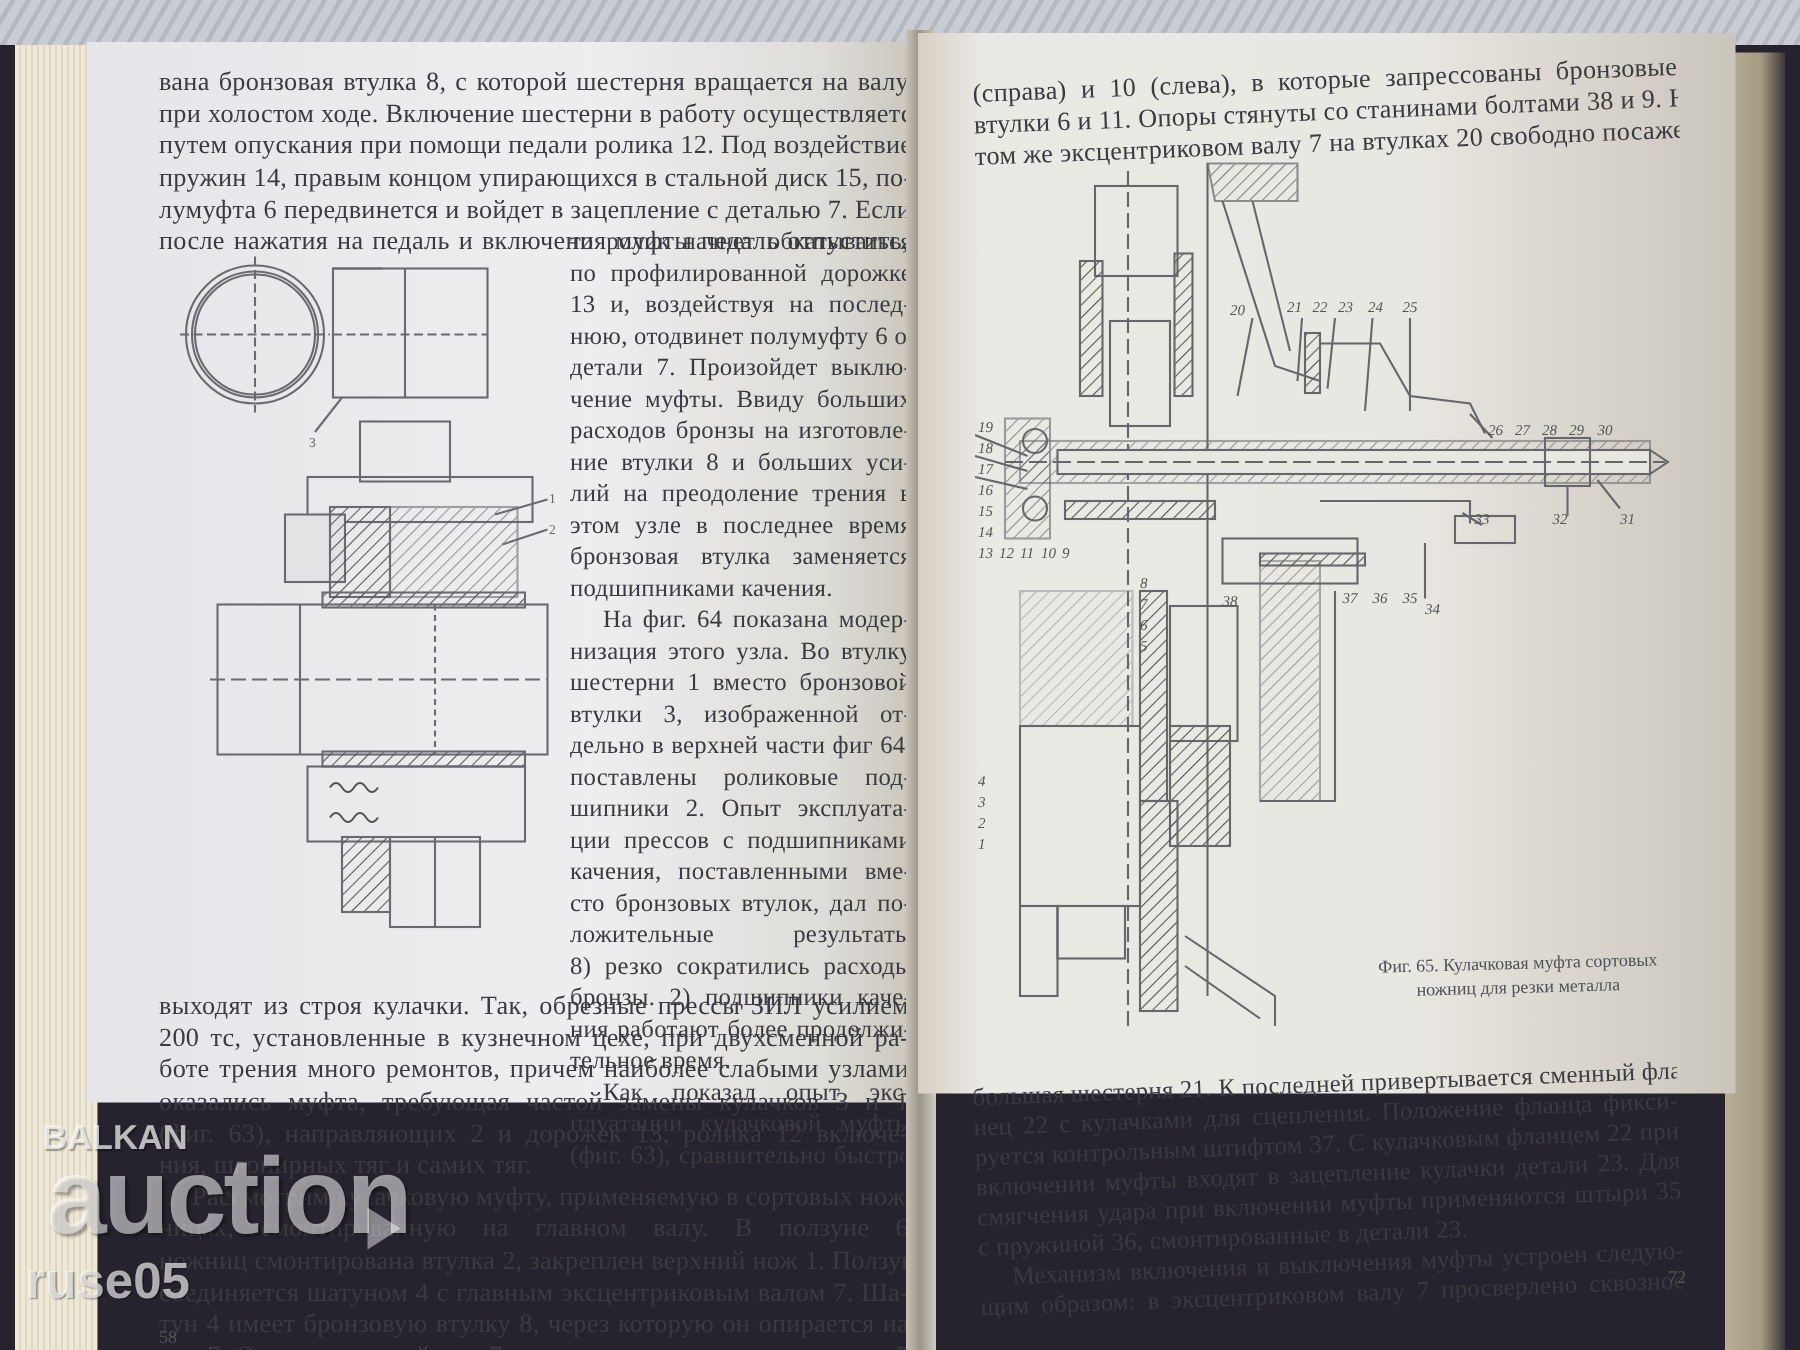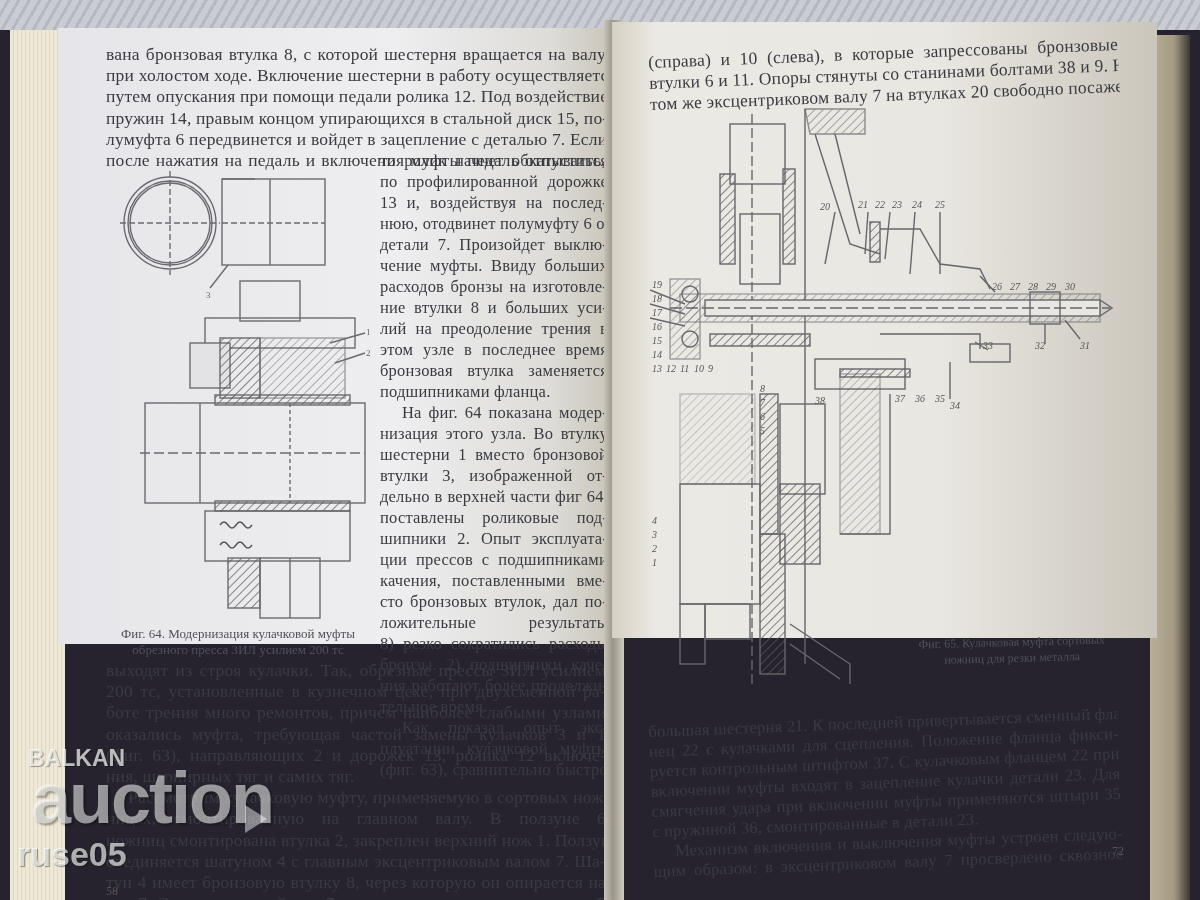--- a/index.html
+++ b/index.html
@@ -18,21 +18,21 @@
     }
     .page-edges-left {
       position: absolute; left: 10px; top: 30px; width: 55px; height: 870px;
       background: repeating-linear-gradient(90deg, #eee8d6 0 3px, #e0d8c2 3px 4px);
     }
     .page-edges-right {
       position: absolute; left: 1150px; top: 35px; width: 40px; height: 865px;
       background: linear-gradient(90deg, #b9ae97, #a59a82 60%, #3c3735);
     }
     .page {
-      position: absolute; top: 28px; height: 616px; box-sizing: border-box;
+      position: absolute; top: 28px; height: 707px; box-sizing: border-box;
       color: #3a3a40;
     }
     .page-left {
       left: 58px; width: 560px;
       background: linear-gradient(90deg, #e6e6ea 0%, #eeeef0 60%, #dddcd8 88%, #c8c3b6 100%);
     }
     .page-right {
       left: 612px; width: 545px; top: 22px;
       background: linear-gradient(90deg, #d6d0c3 0%, #ebe9e4 8%, #e9e7e1 60%, #cbc6bc 100%);
     }
@@ -104,21 +104,21 @@
     <span class="line">по профилированной дорожке</span>
     <span class="line">13 и, воздействуя на послед-</span>
     <span class="line">нюю, отодвинет полумуфту 6 от</span>
     <span class="line">детали 7. Произойдет выклю-</span>
     <span class="line">чение муфты. Ввиду больших</span>
     <span class="line">расходов бронзы на изготовле-</span>
     <span class="line">ние втулки 8 и больших уси-</span>
     <span class="line">лий на преодоление трения в</span>
     <span class="line">этом узле в последнее время</span>
     <span class="line">бронзовая втулка заменяется</span>
-    <span class="line last">подшипниками фланца.</span>
+    <span class="line last">подшипниками качения.</span>
     <span class="line indent">На фиг. 64 показана модер-</span>
     <span class="line">низация этого узла. Во втулку</span>
     <span class="line">шестерни 1 вместо бронзовой</span>
     <span class="line">втулки 3, изображенной от-</span>
     <span class="line">дельно в верхней части фиг 64,</span>
     <span class="line">поставлены роликовые под-</span>
     <span class="line">шипники 2. Опыт эксплуата-</span>
     <span class="line">ции прессов с подшипниками</span>
     <span class="line">качения, поставленными вме-</span>
     <span class="line">сто бронзовых втулок, дал по-</span>
@@ -178,24 +178,20 @@
         <line x1="180" y1="395" x2="180" y2="455"></line>
       </g>
       <g font-size="9" fill="#666" font-family="Liberation Serif, serif">
         <text x="96" y="135">3</text>
         <text x="256" y="172">1</text>
         <text x="256" y="193">2</text>
       </g>
     </svg>
   </div>
 
-  <div class="caption" style="left:40px; top:598px; width:280px;">
-    <div>Фиг. 64. Модернизация кулачковой муфты</div>
-    <div>обрезного пресса ЗИЛ усилием 200 тс</div>
-  </div>
 
   <div class="txt" style="left:48px; top:632px; width:500px;">
     <span class="line">выходят из строя кулачки. Так, обрезные прессы ЗИЛ усилием</span>
     <span class="line">200 тс, установленные в кузнечном цехе, при двухсменной ра-</span>
     <span class="line">боте трения много ремонтов, причем наиболее слабыми узлами</span>
     <span class="line">оказались муфта, требующая частой замены кулачков 3 и 1</span>
     <span class="line">(фиг. 63), направляющих 2 и дорожек 13, ролика 12 включе-</span>
     <span class="line last">ния, шарнирных тяг и самих тяг.</span>
     <span class="line indent">Рассмотрим кулачковую муфту, применяемую в сортовых нож-</span>
     <span class="line">ницах, смонтированную на главном валу. В ползуне 6</span>

